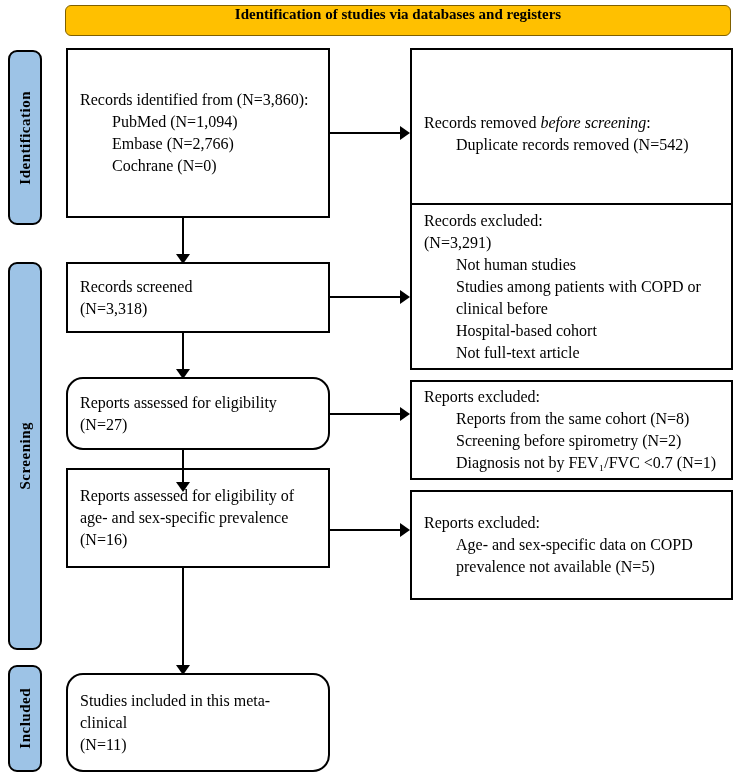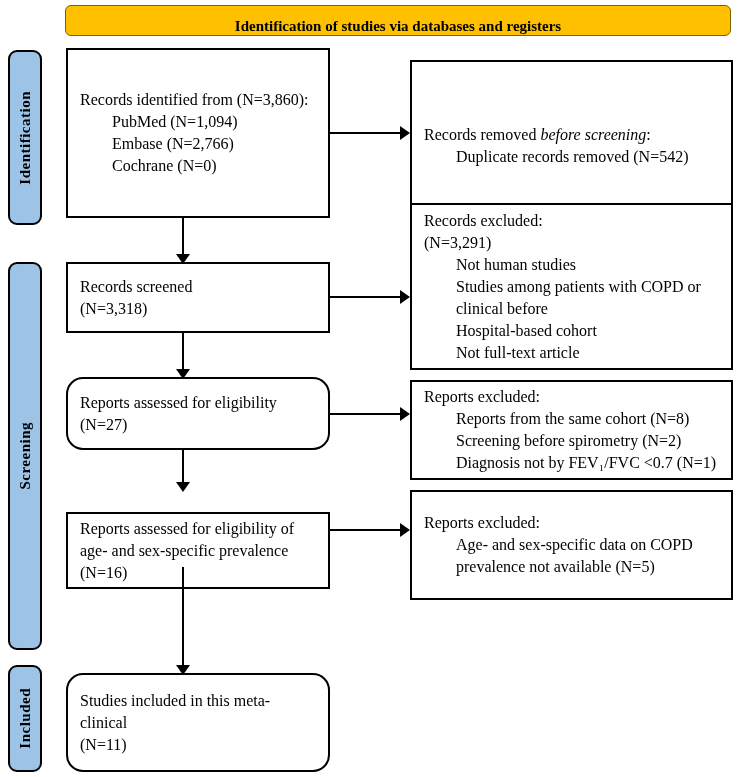--- a/index.html
+++ b/index.html
@@ -15,21 +15,21 @@
     background:#fff;
     font-family:"Liberation Serif","DejaVu Serif",serif;
     color:#000;
   }
   
   .banner{
     position:absolute;left:65px;top:5px;width:666px;height:31px;
     background:var(--banner-bg);
     border:1.5px solid #7F6000;
     border-radius:6px;
-    display:flex;align-items:flex-end;justify-content:center;
+    display:flex;align-items:flex-start;justify-content:center;
     font-weight:bold;font-size:15px;
   }
   
   .stage{
     position:absolute;left:8px;width:34px;
     background:var(--stage-bg);
     border:2px solid #000;
     border-radius:9px;
     display:flex;align-items:center;justify-content:center;
   }
@@ -52,23 +52,23 @@
     font-size:16px;line-height:22px;
     padding:6px 8px 6px 12px;
   }
   .box .line{padding-left:0;}
   .box .indent{padding-left:32px;}
   .col-left{left:66px;width:264px;}
   .col-right{left:410px;width:323px;}
   .b1{top:48px;height:170px;}
   .b2{top:262px;height:71px;}
   .b3{top:377px;height:73px;border-radius:17px;}
-  .b4{top:512px;height:77px;justify-content:center;}
+  .b4{top:468px;height:100px;justify-content:center;}
   .b5{top:673px;height:99px;border-radius:17px;}
-  .r1{top:48px;height:172px;margin-top:12px;}
+  .r1{top:48px;height:172px;}
   .r2{top:203px;height:167px;}
   .r3{top:380px;height:100px;}
   .r4{top:490px;height:110px;}
   
   .arrow-v{
     position:absolute;left:182px;width:2px;background:var(--line);
   }
   .arrow-v::after{
     content:"";position:absolute;left:-6px;bottom:-10px;
     border:7px solid transparent;border-bottom:none;

